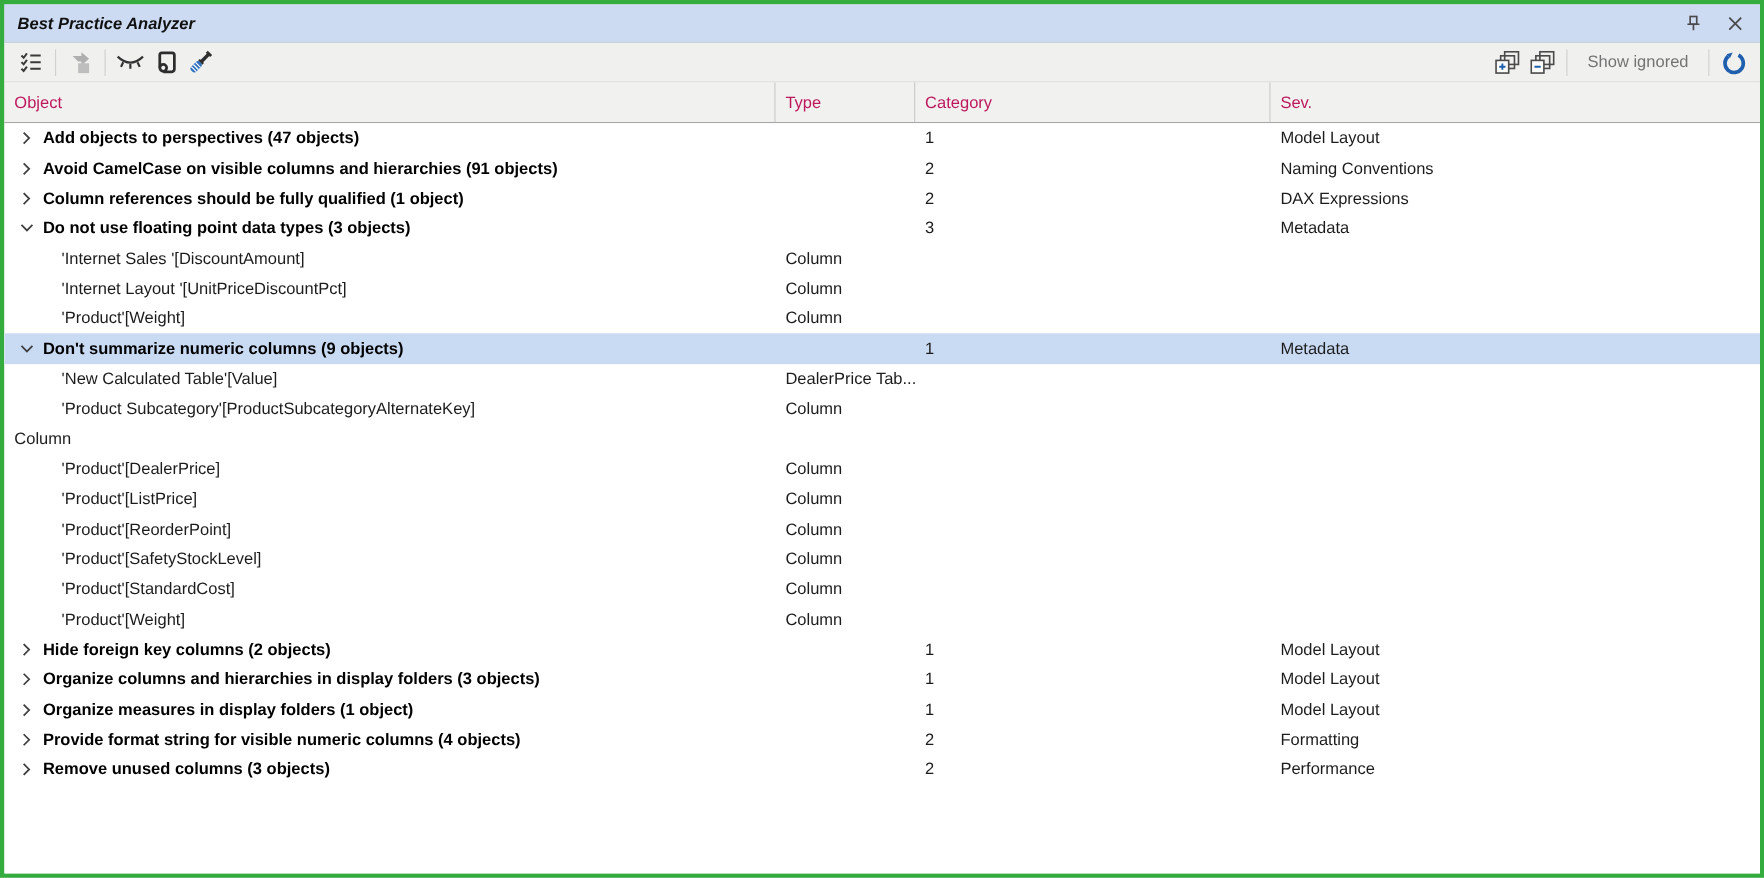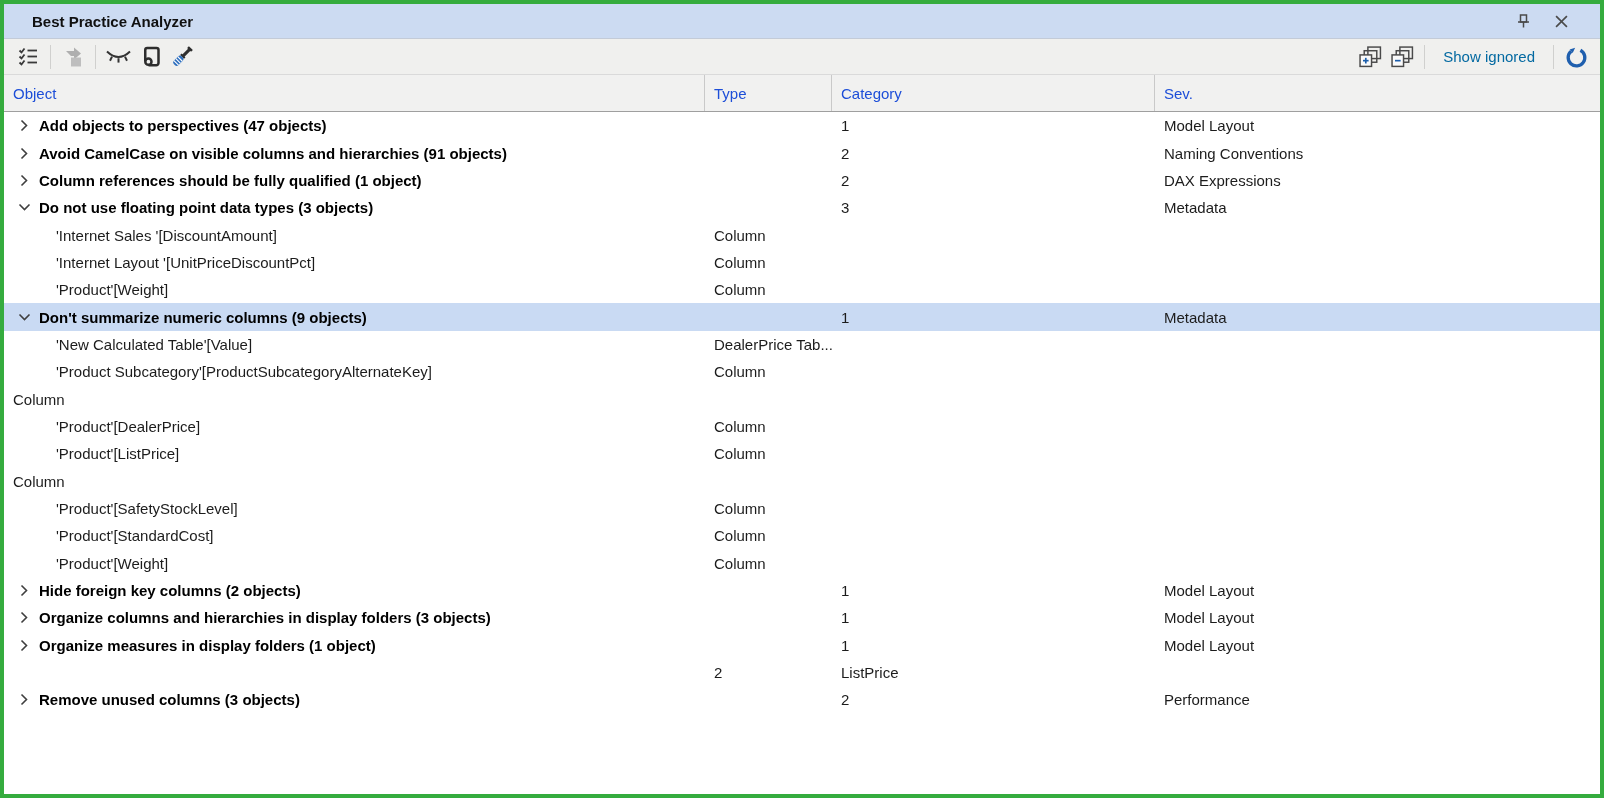--- a/index.html
+++ b/index.html
@@ -3,42 +3,42 @@
 <meta charset="utf-8">
 <style>
   * { margin:0; padding:0; box-sizing:border-box; }
   html,body { width:1604px; height:798px; overflow:hidden; background:#fff;
               font-family:"Liberation Sans", sans-serif; }
   .window { position:absolute; inset:0; border:4px solid #35ac3e; background:#fff;
             box-shadow: inset 0 0 0 1px #d9d9d9; display:flex; flex-direction:column; }
 
   
   .titlebar { height:35px; background:#ccdbf2; border-bottom:1px solid #c3cbd8;
-              display:flex; align-items:center; padding:0 28px; flex:0 0 auto; }
+              display:flex; align-items:center; padding:0 12px; flex:0 0 auto;font-style:italic; }
   .title { font-size:15px; font-weight:bold; color:#101010; }
   .titlebar-icons { margin-left:auto; display:flex; align-items:center; gap:16px; }
   .cap-btn { background:none; border:none; width:22px; height:22px; display:flex;
              align-items:center; justify-content:center; cursor:default; }
 
   
   .toolbar { height:36px; background:#f0f0ee; border-bottom:1px solid #dadada;
              display:flex; align-items:center; padding:0 8px; flex:0 0 auto; }
   .tbtn { background:none; border:none; width:32px; height:28px; display:flex;
           align-items:center; justify-content:center; }
   .tbtn.disabled { opacity:.9; }
   .tsep { width:1px; height:24px; background:#d0d0ce; margin:0 6px; }
   .toolbar-right { margin-left:auto; display:flex; align-items:center; }
-  .show-ignored { background:none; border:none; font-size:15px; color:#0369a1;
+  .show-ignored { background:none; border:none; font-size:15px; color:#737373;
                   padding:0 12px; height:28px; font-family:"Liberation Sans",sans-serif; }
 
   
   .grid-header { display:grid; grid-template-columns:701px 127px 323px 1fr;
                  height:37px; background:#f1f1f0; border-bottom:1px solid #9f9f9f; flex:0 0 auto; }
   .hcell { display:flex; align-items:center; padding-left:9px; font-size:15px;
-           color:#1d4ed8; border-right:1px solid #c9c9c9; overflow:hidden; }
+           color:#be185d; border-right:1px solid #c9c9c9; overflow:hidden; }
   .hcell:last-child { border-right:none; }
 
   .grid-body { flex:1 1 auto; background:#fff; overflow:hidden; }
   .row { display:grid; grid-template-columns:701px 127px 323px 1fr; height:27.35px;
          align-items:center; font-size:15px; color:#1c1c1c; }
   .row.selected { background:#c9daf3; }
   .cell { padding-left:9px; white-space:nowrap; overflow:hidden; }
   .cell-object { display:flex; align-items:center; padding-left:0; }
   .row.rule .cell-object .label { font-weight:bold; color:#000000; }
   .row.child .cell-object { padding-left:52px; }
@@ -289,20 +289,24 @@
       <div class="row child">
     <div class="cell cell-object">
 
       <span class="label">'Product'[ListPrice]</span>
     </div>
     <div class="cell cell-type">Column</div>
     <div class="cell cell-sev"></div>
     <div class="cell cell-category"></div>
   </div>
       <div class="row child">
+    <div class="cell cell-object">
+
+      <span class="label">'Product'[ReorderPoint]</span>
+    </div>
     <div class="cell cell-type">Column</div>
     <div class="cell cell-sev"></div>
     <div class="cell cell-category"></div>
   </div>
       <div class="row child">
     <div class="cell cell-object">
 
       <span class="label">'Product'[SafetyStockLevel]</span>
     </div>
     <div class="cell cell-type">Column</div>
@@ -354,23 +358,29 @@
       <svg class="chevron" width="9" height="13" viewBox="0 0 8 13">
         <polyline points="1,1.5 6,6.5 1,11.5" fill="none" stroke="#3f3f3f" stroke-width="1.6"></polyline>
       </svg>
       <span class="label">Organize measures in display folders (1 object)</span>
     </div>
     <div class="cell cell-type"></div>
     <div class="cell cell-sev">1</div>
     <div class="cell cell-category">Model Layout</div>
   </div>
       <div class="row rule">
+    <div class="cell cell-object">
+      <svg class="chevron" width="9" height="13" viewBox="0 0 8 13">
+        <polyline points="1,1.5 6,6.5 1,11.5" fill="none" stroke="#3f3f3f" stroke-width="1.6"></polyline>
+      </svg>
+      <span class="label">Provide format string for visible numeric columns (4 objects)</span>
+    </div>
     <div class="cell cell-type"></div>
     <div class="cell cell-sev">2</div>
-    <div class="cell cell-category">ListPrice</div>
+    <div class="cell cell-category">Formatting</div>
   </div>
       <div class="row rule">
     <div class="cell cell-object">
       <svg class="chevron" width="9" height="13" viewBox="0 0 8 13">
         <polyline points="1,1.5 6,6.5 1,11.5" fill="none" stroke="#3f3f3f" stroke-width="1.6"></polyline>
       </svg>
       <span class="label">Remove unused columns (3 objects)</span>
     </div>
     <div class="cell cell-type"></div>
     <div class="cell cell-sev">2</div>

